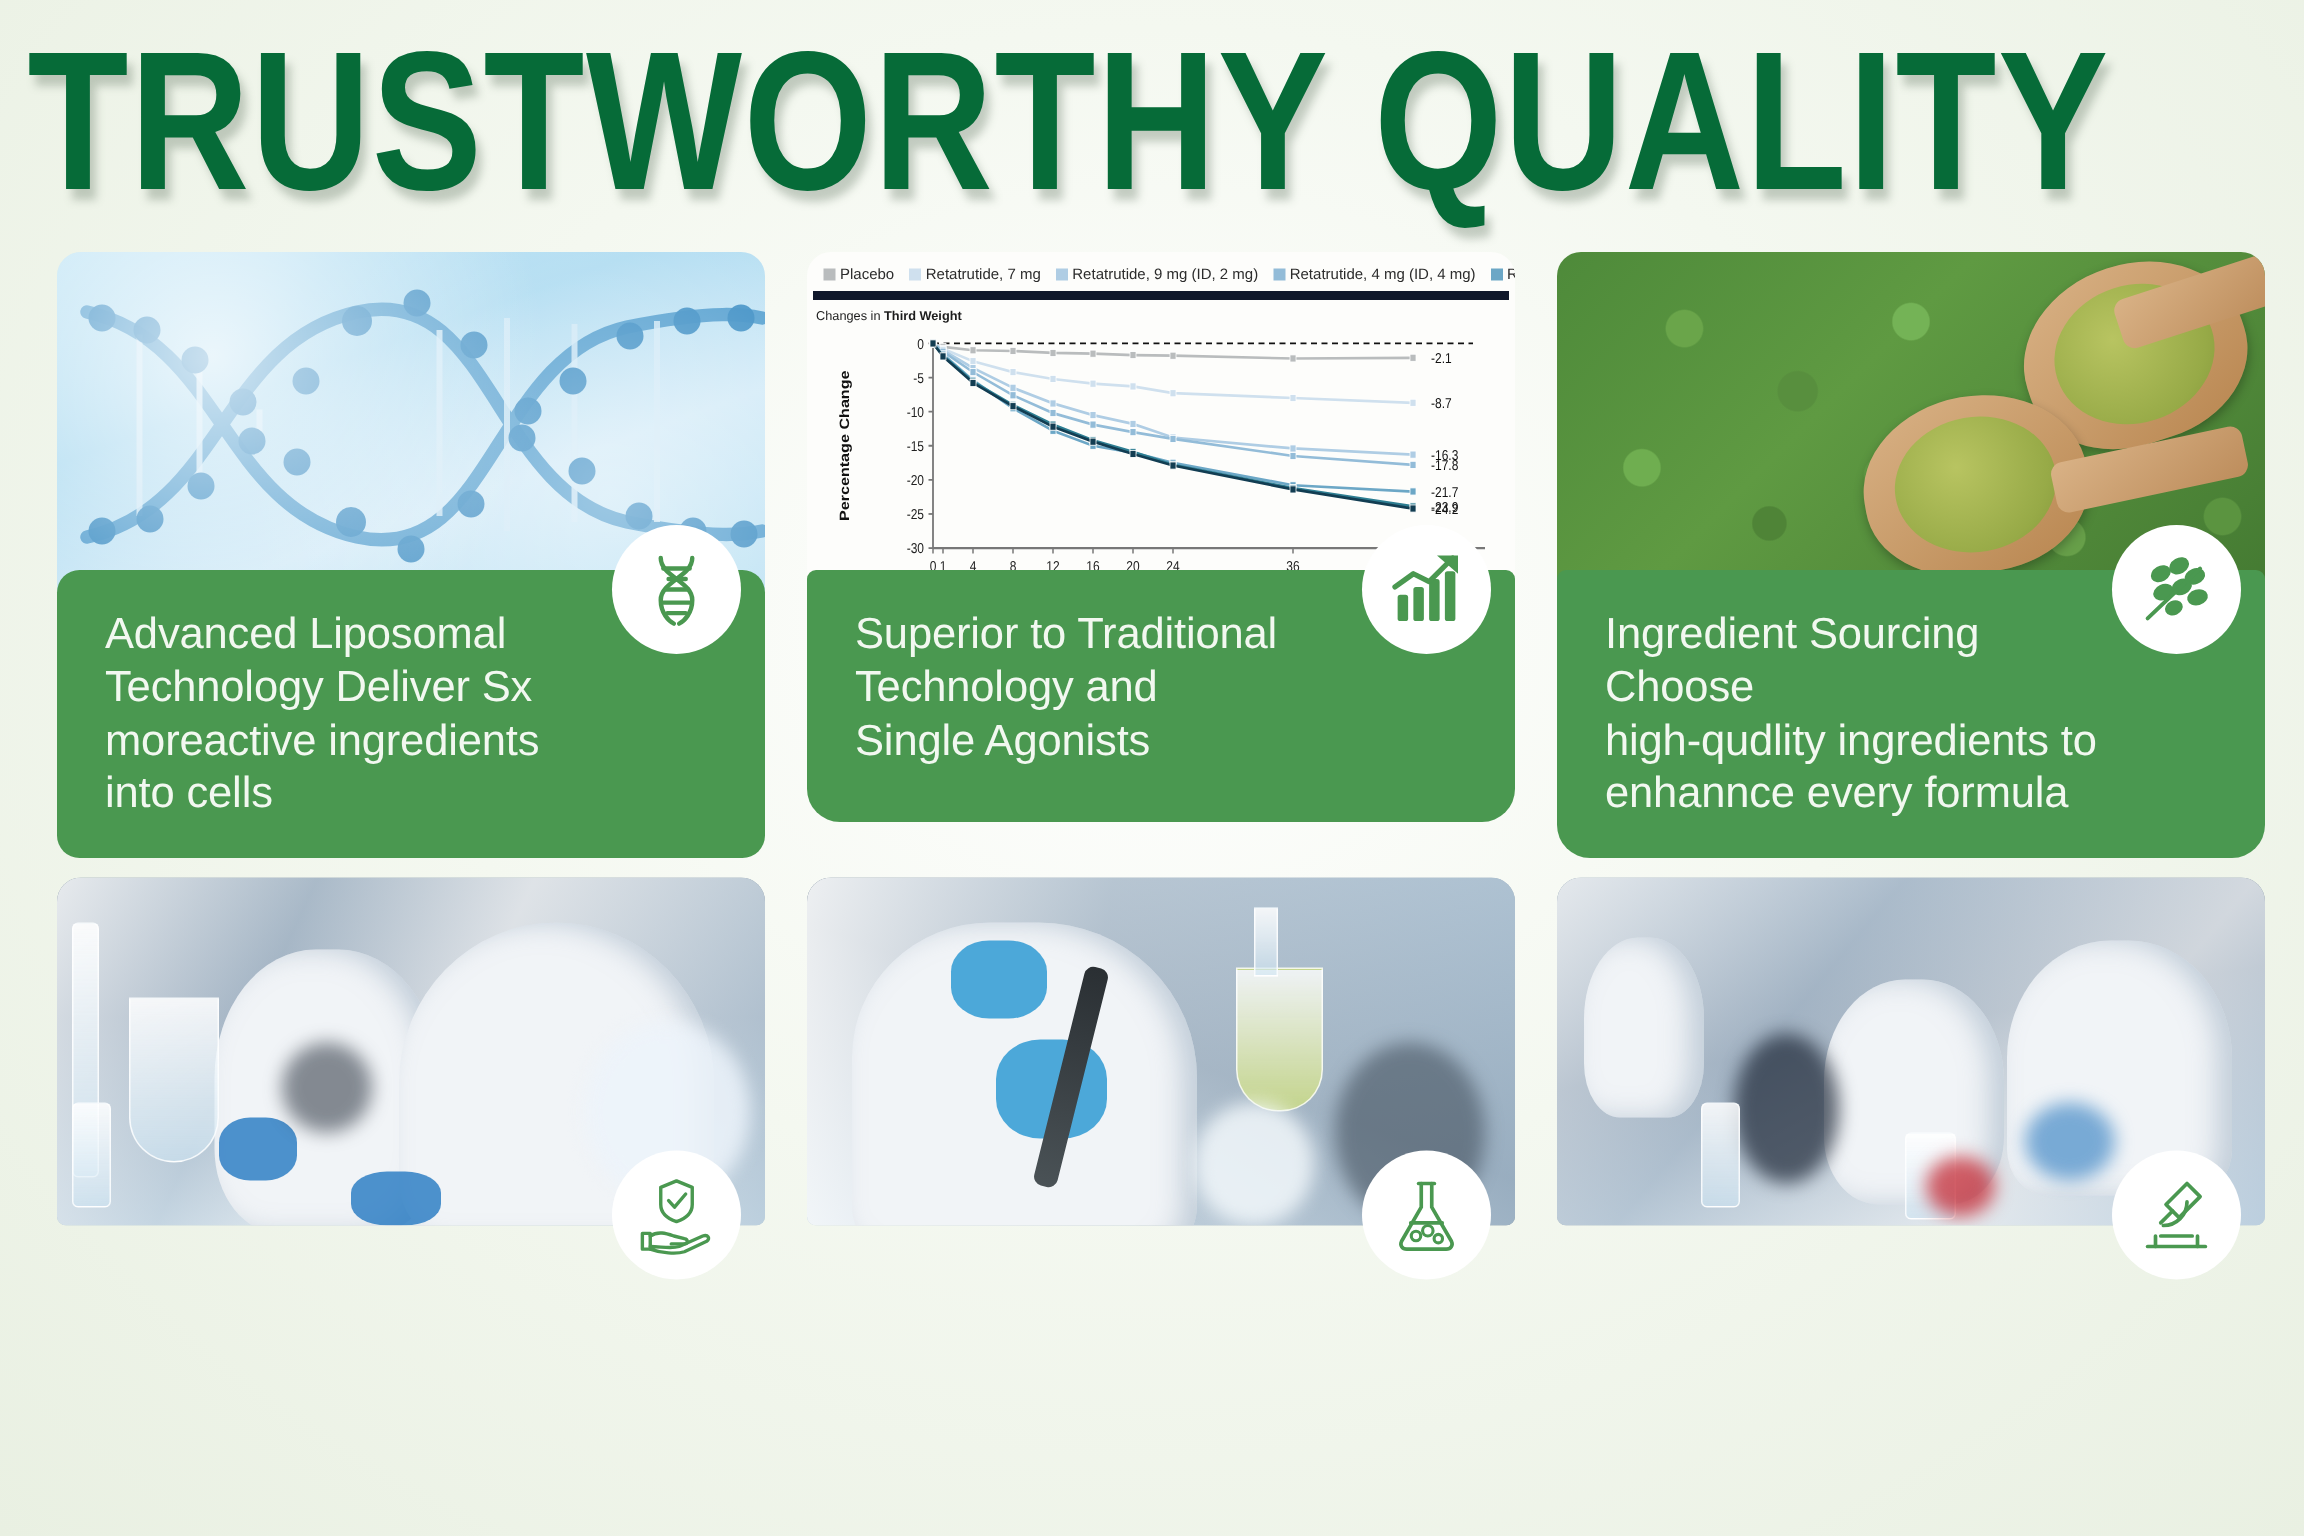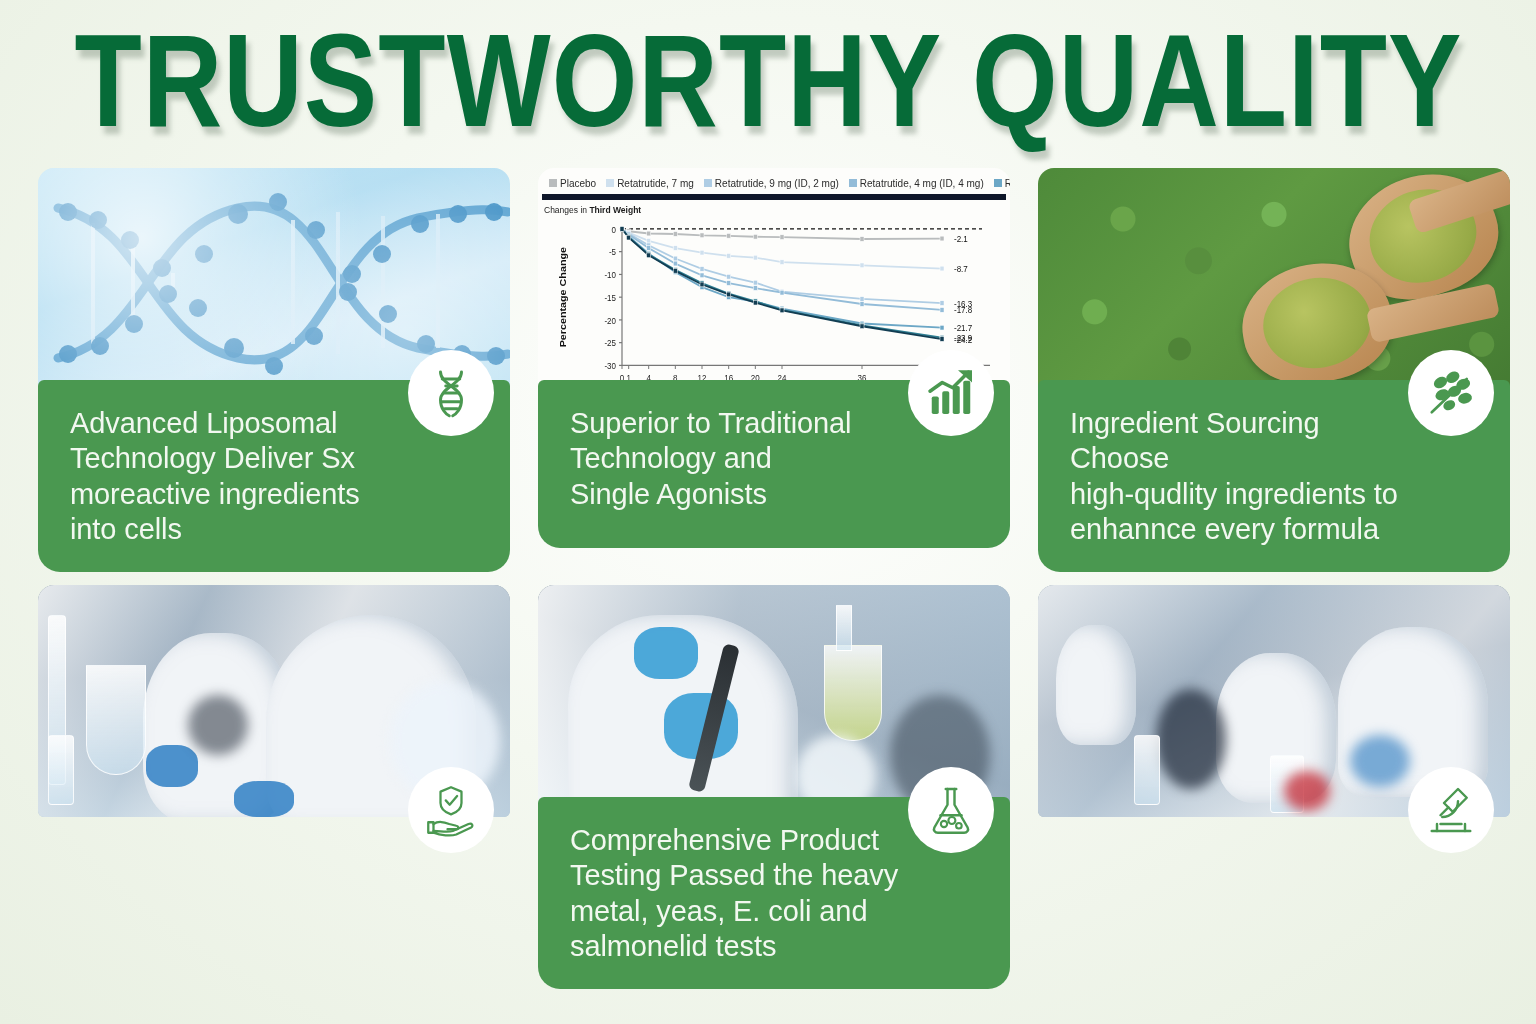--- a/index.html
+++ b/index.html
@@ -9,23 +9,24 @@
     height: 1024px;
     overflow: hidden;
     font-family: "Liberation Sans", sans-serif;
     background: radial-gradient(ellipse at 50% 40%, #ffffff 0%, #f4f8f0 45%, #e9f0e2 100%);
     position: relative;
   }
 
   
   .title-wrap {
     width: 100%;
-    text-align: center;
+    text-align: left;
     padding-top: 14px;
     height: 150px;
+    padding-left: 32px;
   }
   .title {
     font-family: "Liberation Sans", sans-serif;
     font-size: 108px;
     font-weight: 700;
     letter-spacing: 1px;
     color: #066b38;
     transform: scaleX(1.02) scaleY(1.22);
     transform-origin: center top;
     display: inline-block;
@@ -66,21 +67,21 @@
     left: 0;
     top: 212px;
     width: 100%;
     min-height: 168px;
     background: #4a9850;
     border-radius: 6px 6px 22px 22px;
     padding: 26px 96px 24px 32px;
     display: flex;
     align-items: flex-start;
   }
-  .card-body.tall { min-height: 180px; }
+  .card-body.tall { min-height: 180px; border-radius: 15px; }
 
   .card-text {
     color: #f2f8f0;
     font-size: 29px;
     line-height: 1.22;
     font-weight: 400;
     letter-spacing: -0.1px;
     white-space: pre-line;
   }
 
@@ -554,26 +555,20 @@
           <path d="M28,8 L28,26 L13,52 C11.5,55 13.5,58 17,58 L47,58 C50.5,58 52.5,55 51,52 L36,26 L36,8"></path>
           <path d="M20,38 L44,38"></path>
         </g>
         <g fill="none" stroke="#4a9850" stroke-width="2.4">
           <circle cx="24" cy="48" r="3.6"></circle>
           <circle cx="33" cy="44" r="4"></circle>
           <circle cx="41" cy="50" r="3.2"></circle>
         </g>
       </svg>
     </div>
-    <div class="card-body tall">
-      <div class="card-text">Comprehensive Product
-Testing Passed the heavy
-metal, yeas, E. coli and
-salmonelid tests</div>
-    </div>
   </div>
 
   <div class="card">
     <div class="card-media">
       <div class="img-lab3">
         <div class="suit" style="width:80px;height:120px;left:18px;top:40px;"></div>
         <div class="suit" style="width:120px;height:150px;left:178px;top:68px;"></div>
         <div class="suit" style="width:150px;height:170px;left:300px;top:42px;border-radius:46% 46% 18% 18%;"></div>
         <div class="blob" style="left:118px;top:104px;width:70px;height:100px;background:rgba(30,40,56,.7);"></div>
         <div class="glass" style="left:96px;top:150px;width:26px;height:70px;border-radius:4px;"></div>

